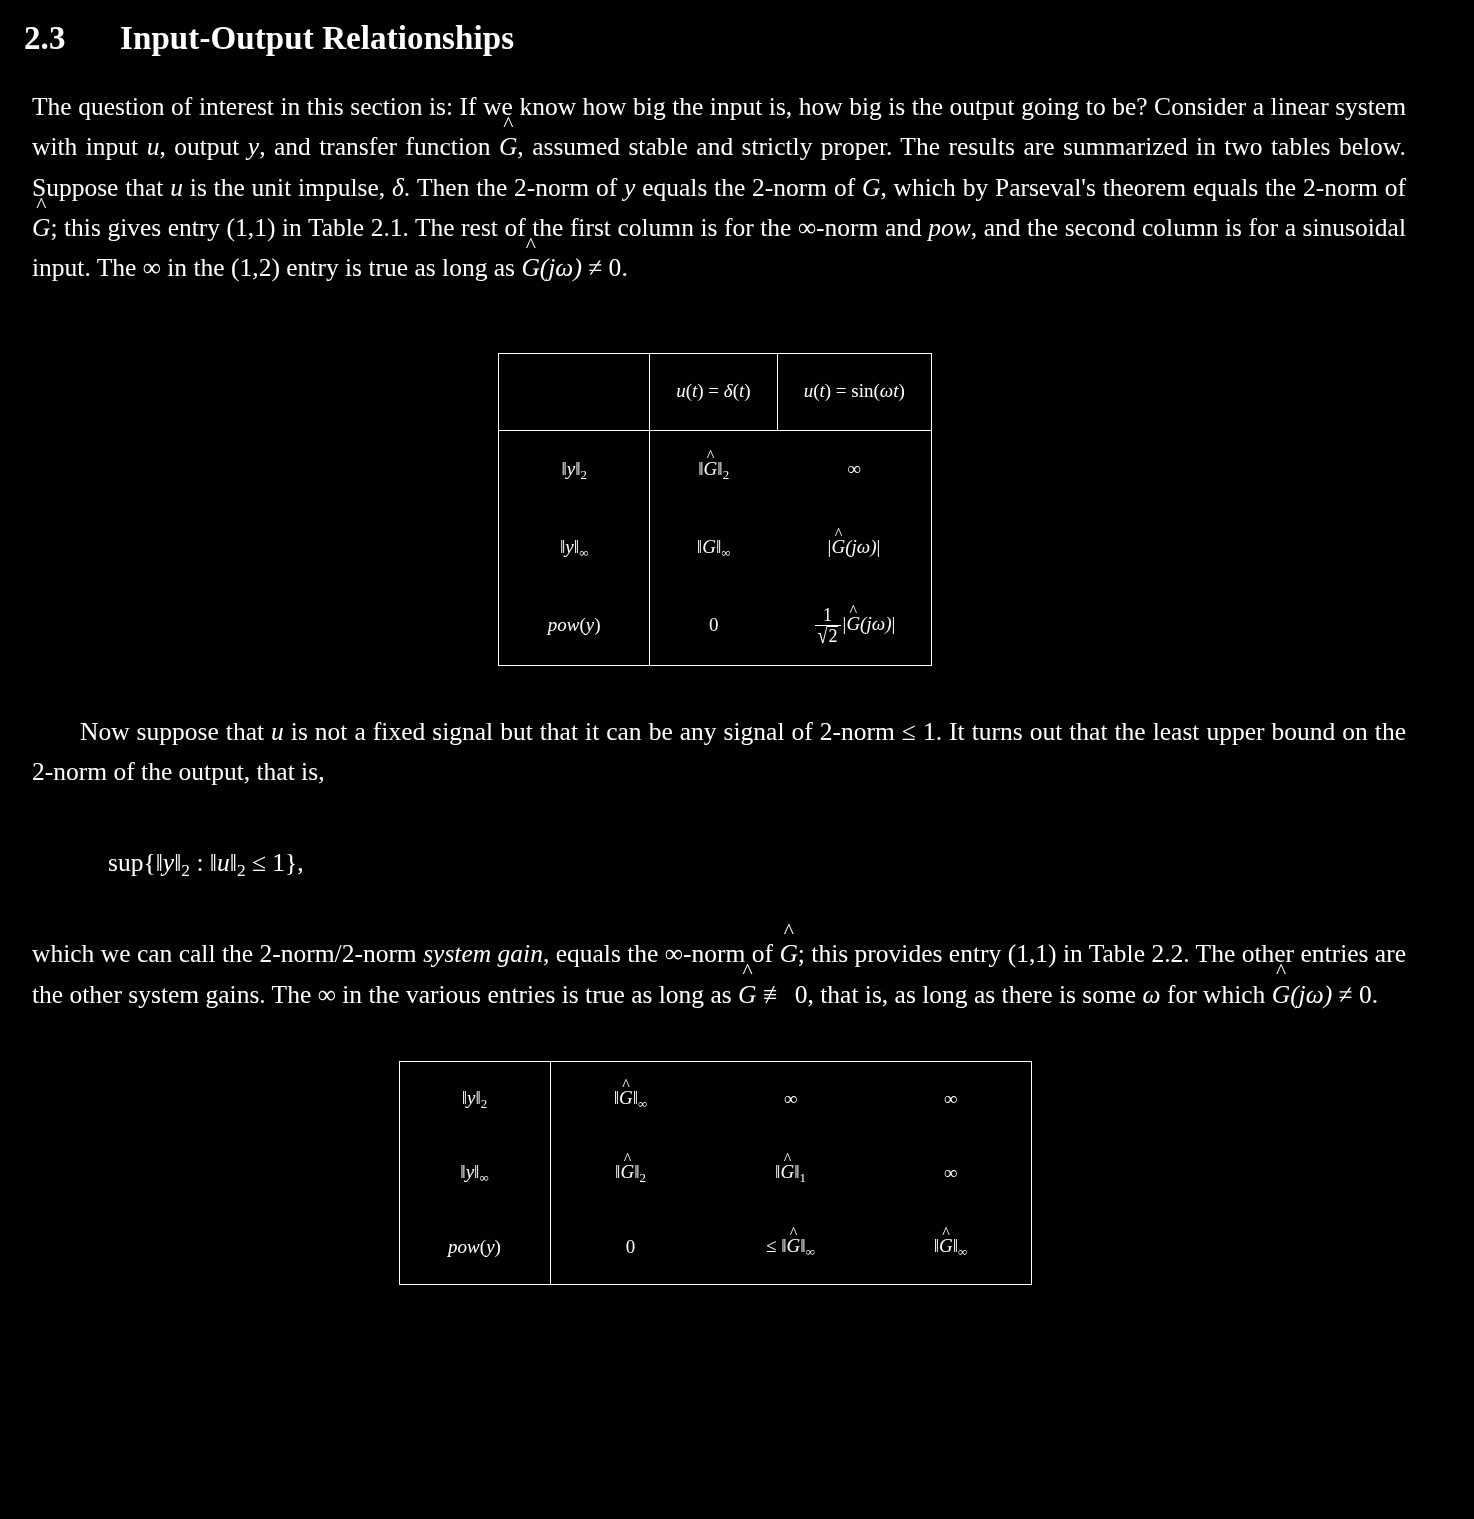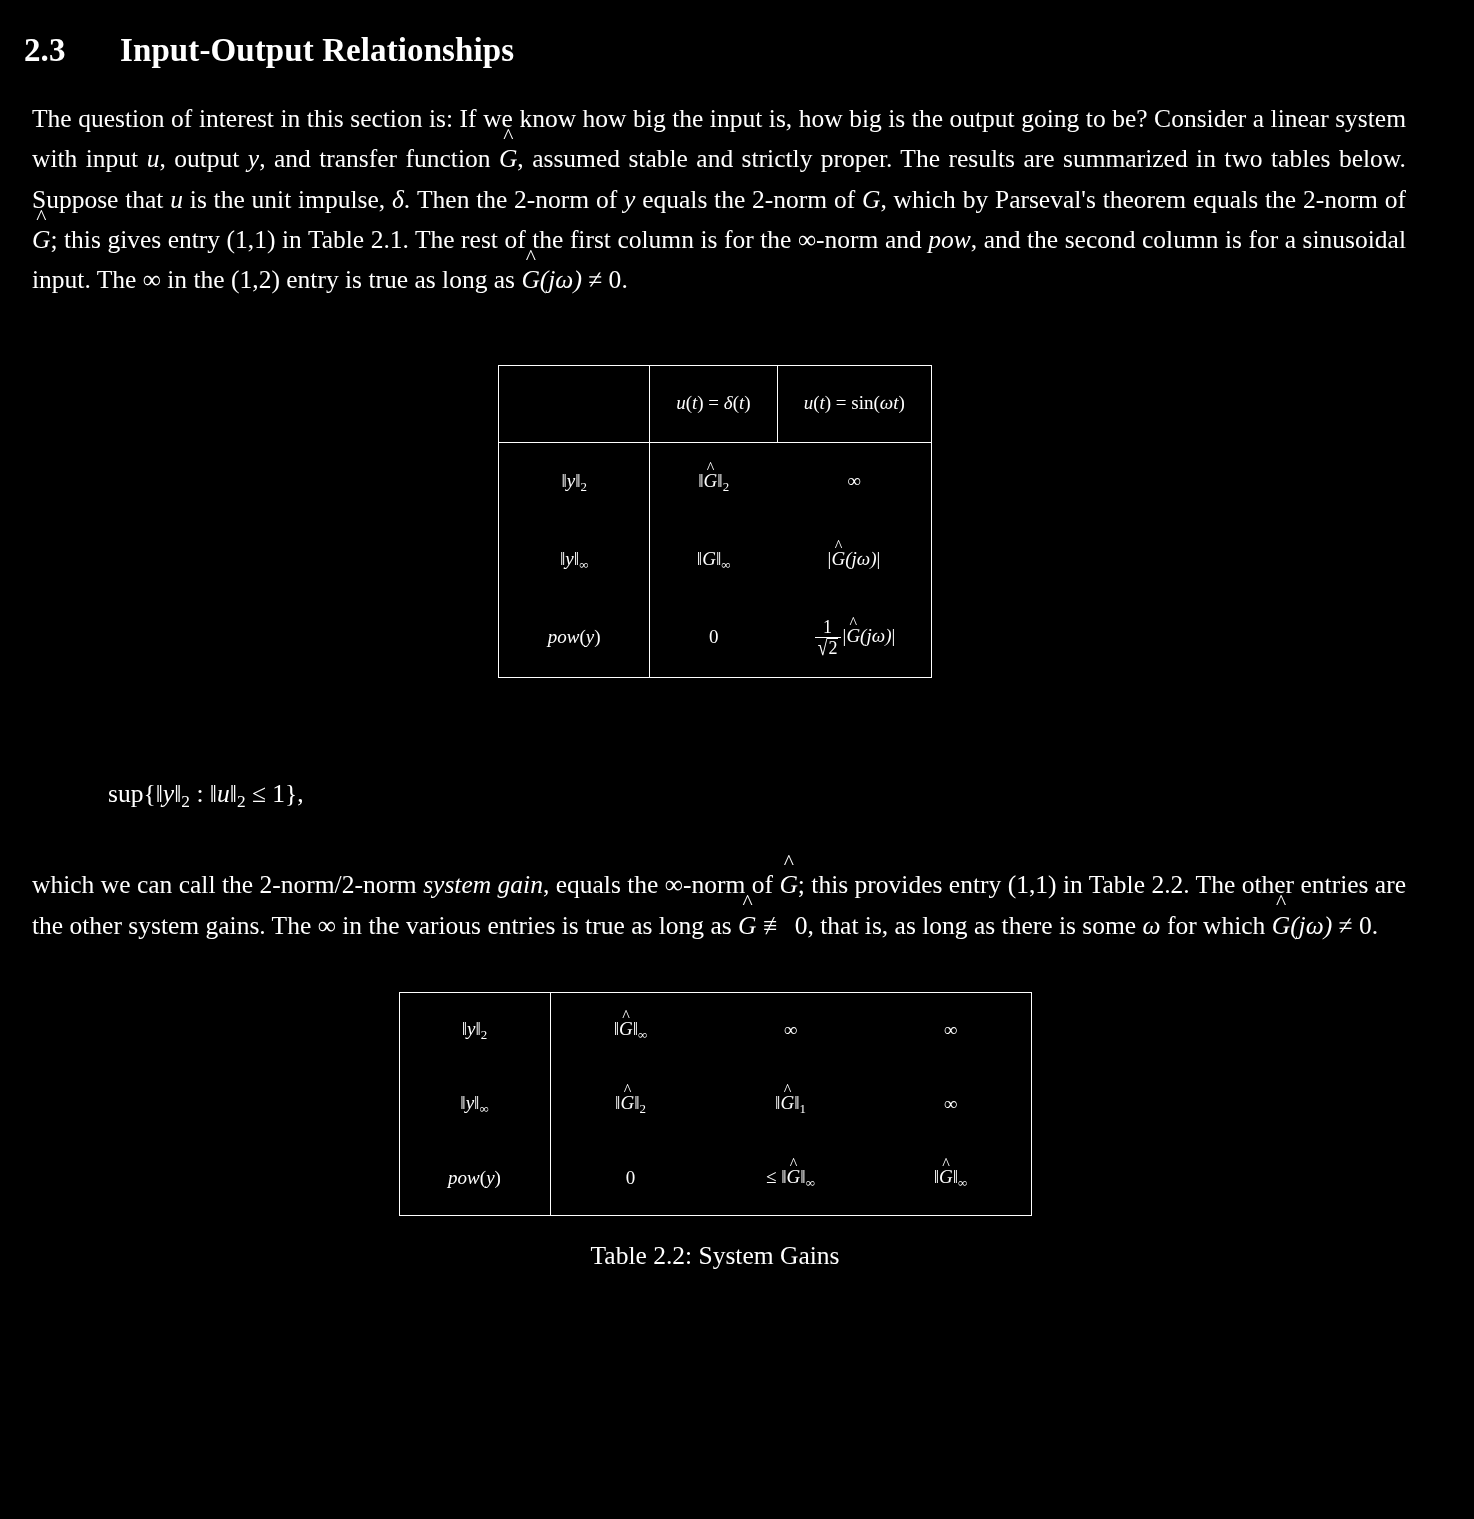--- a/index.html
+++ b/index.html
@@ -10,21 +10,21 @@
   }
   body {
     width: 1474px;
     min-height: 1519px;
     font-family: "Liberation Serif", "DejaVu Serif", serif;
     font-size: 25.5px;
     line-height: 1.60;
     position: relative;
   }
   .page {
-    padding: 14px 36px 10px 24px;
+    padding: 2px 36px 10px 24px;
     box-sizing: border-box;
     width: 1442px;
   }
   h2.section-title {
     font-size: 33px;
     font-weight: bold;
     margin: 10px 0 22px 0;
     letter-spacing: 0.1px;
   }
   h2.section-title .num {
@@ -183,20 +183,21 @@
           </span>|<span class="hat-wrap"><span class="hat">^</span><span class="math">G</span></span><span class="math">(jω)</span>|
         </td>
       </tr>
     </tbody>
       </table>
   </div>
 
 
   <div class="blk"></div>
 
+  <p class="body-text indent"><span>Now suppose that </span><span class="math">u</span><span> is not a fixed signal but that it can be any signal of 2-norm ≤ 1. It turns out that the least upper bound on the 2-norm of the output, that is,</span></p>
 
   <div class="blk"></div>
 
   <p class="display-eq">
     <span class="mathup">sup{</span>‖<span class="math">y</span>‖<span class="sub">2</span><span class="mathup"> : </span>‖<span class="math">u</span>‖<span class="sub">2</span><span class="mathup"> ≤ 1},</span>
   </p>
 
   <div class="blk"></div>
 
   <p class="body-text"><span>which we can call the 2-norm/2-norm </span><span class="math">system gain</span><span>, equals the ∞-norm of </span><span class="hat-wrap"><span class="hat">^</span><span class="math">G</span></span><span>; this provides entry (1,1) in Table 2.2. The other entries are the other system gains. The ∞ in the various entries is true as long as </span><span class="nowrap"><span class="hat-wrap"><span class="hat">^</span><span class="math">G</span></span><span> ≢ 0</span></span><span>, that is, as long as there is some </span><span class="math">ω</span><span> for which </span><span class="nowrap"><span class="hat-wrap"><span class="hat">^</span><span class="math">G</span></span><span class="math">(jω)</span><span> ≠ 0</span></span><span>.</span></p>
@@ -221,15 +222,14 @@
       <tr class="lastbody">
         <td class="rowlabel"><span class="math">pow</span><span class="mathup">(</span><span class="math">y</span><span class="mathup">)</span></td>
         <td class="cell">0</td>
         <td class="cell">≤ ‖<span class="hat-wrap"><span class="hat">^</span><span class="math">G</span></span>‖<span class="sub">∞</span></td>
         <td class="cell body-right-edge">‖<span class="hat-wrap"><span class="hat">^</span><span class="math">G</span></span>‖<span class="sub">∞</span></td>
       </tr>
     </tbody>
       </table>
   </div>
 
-  <p class="caption">Table 2.2:  System Gains</p>
 
 </div>
 
 </body></html>

